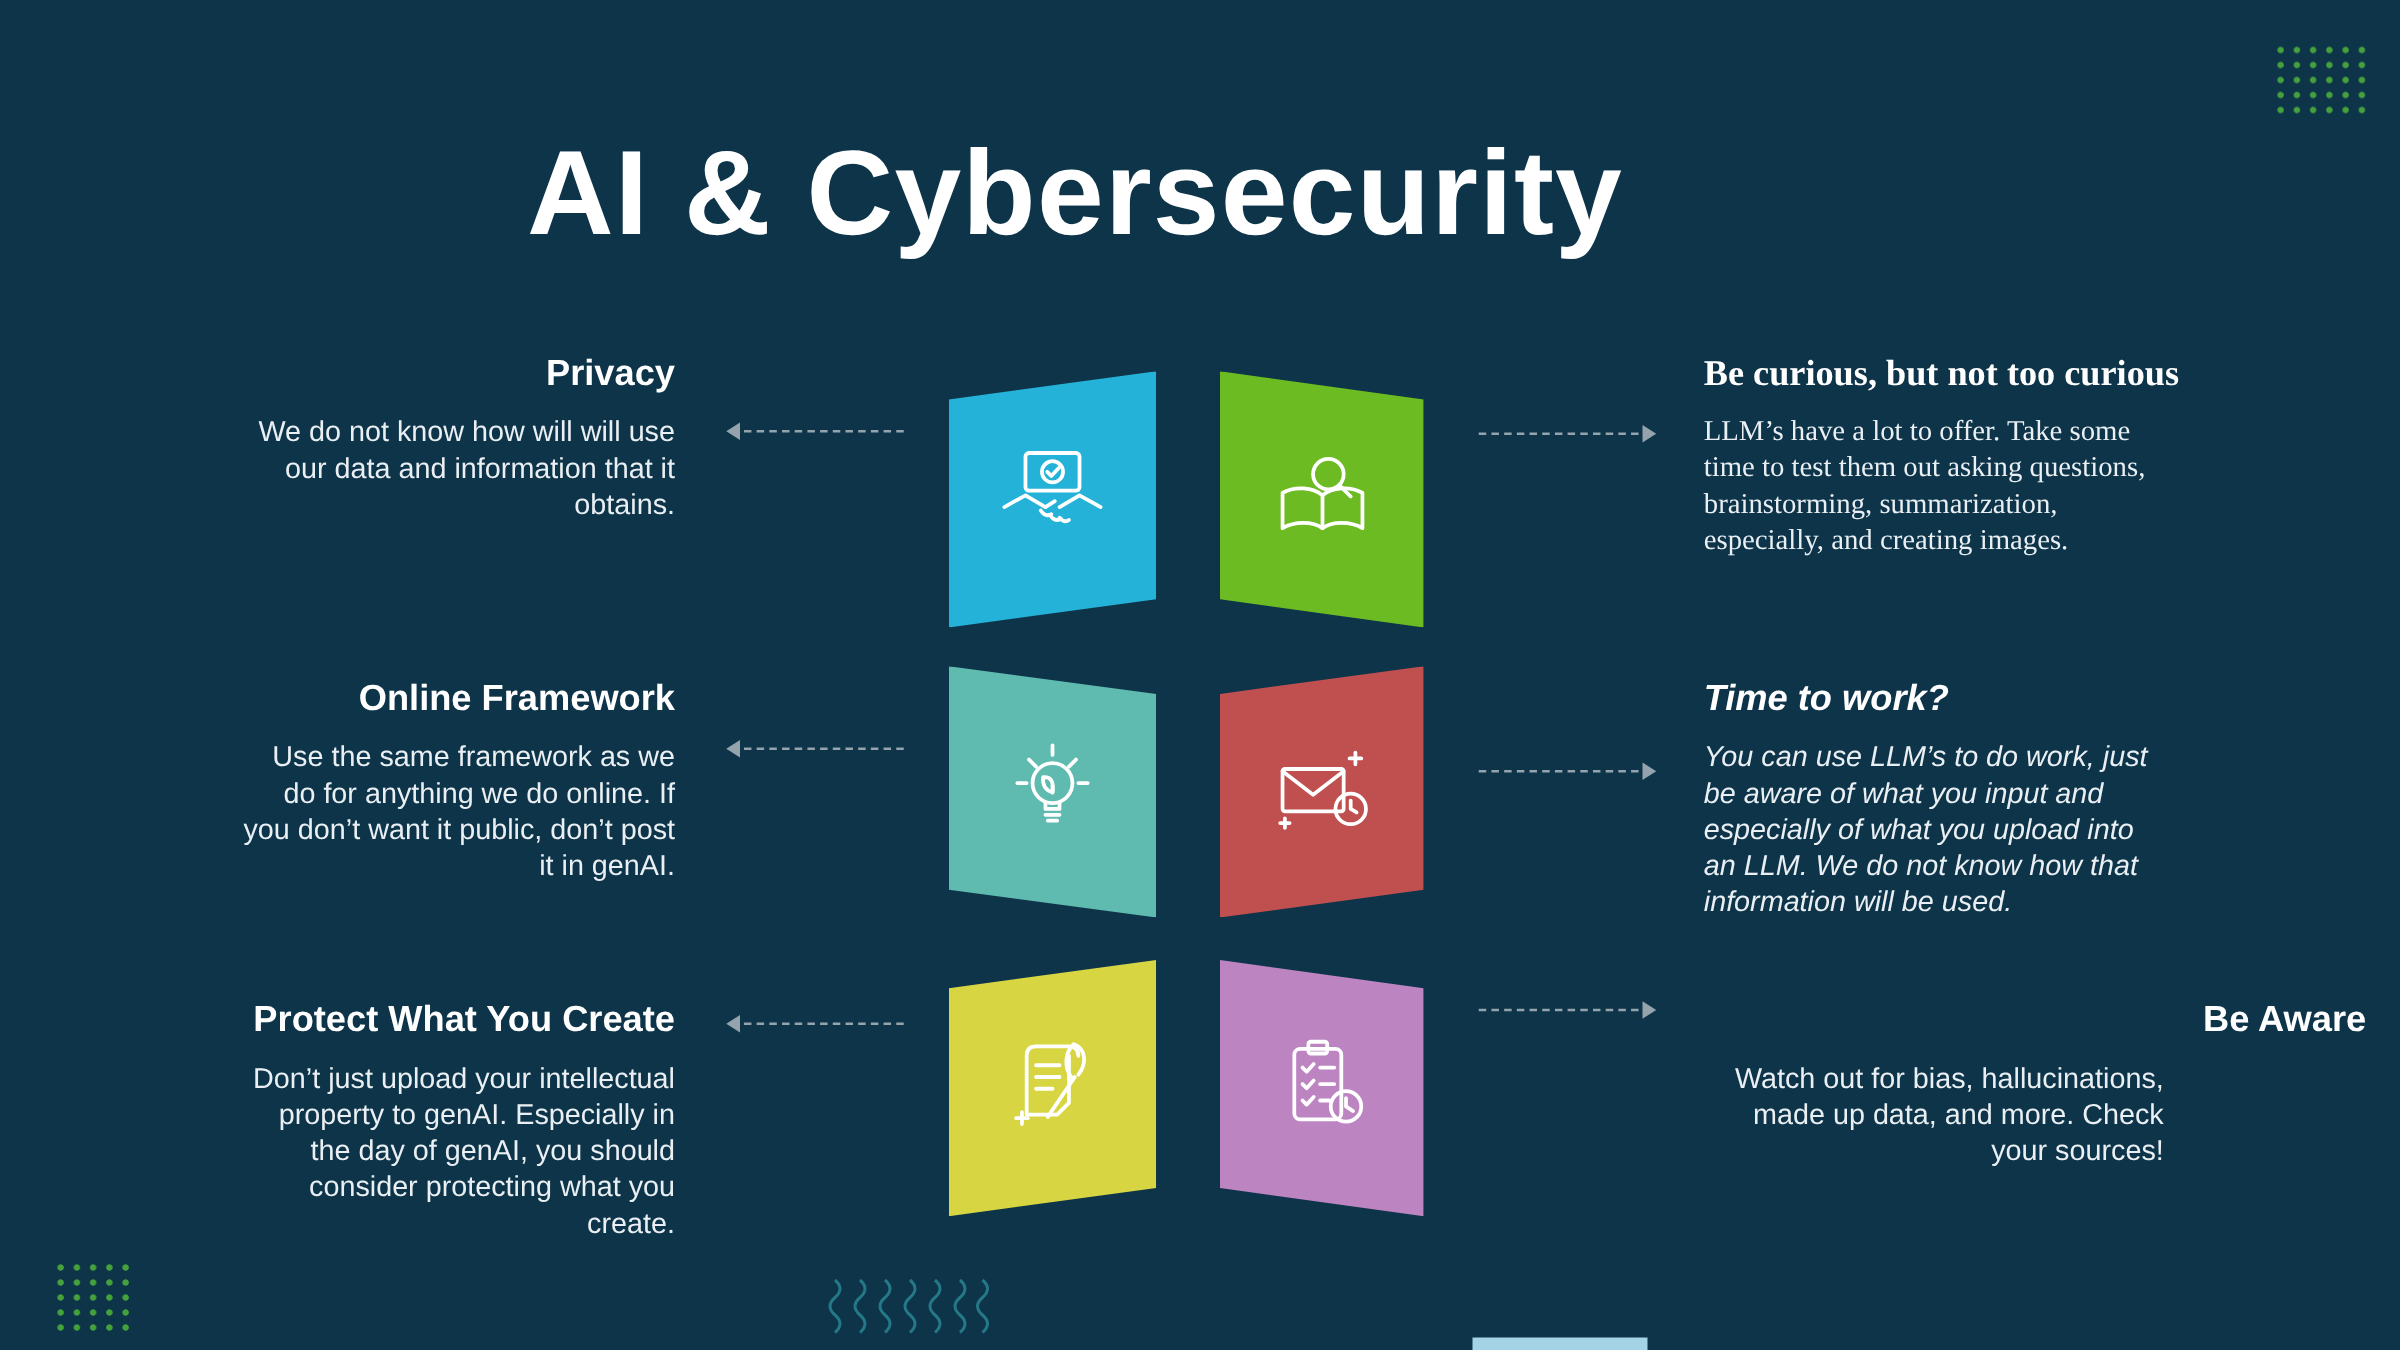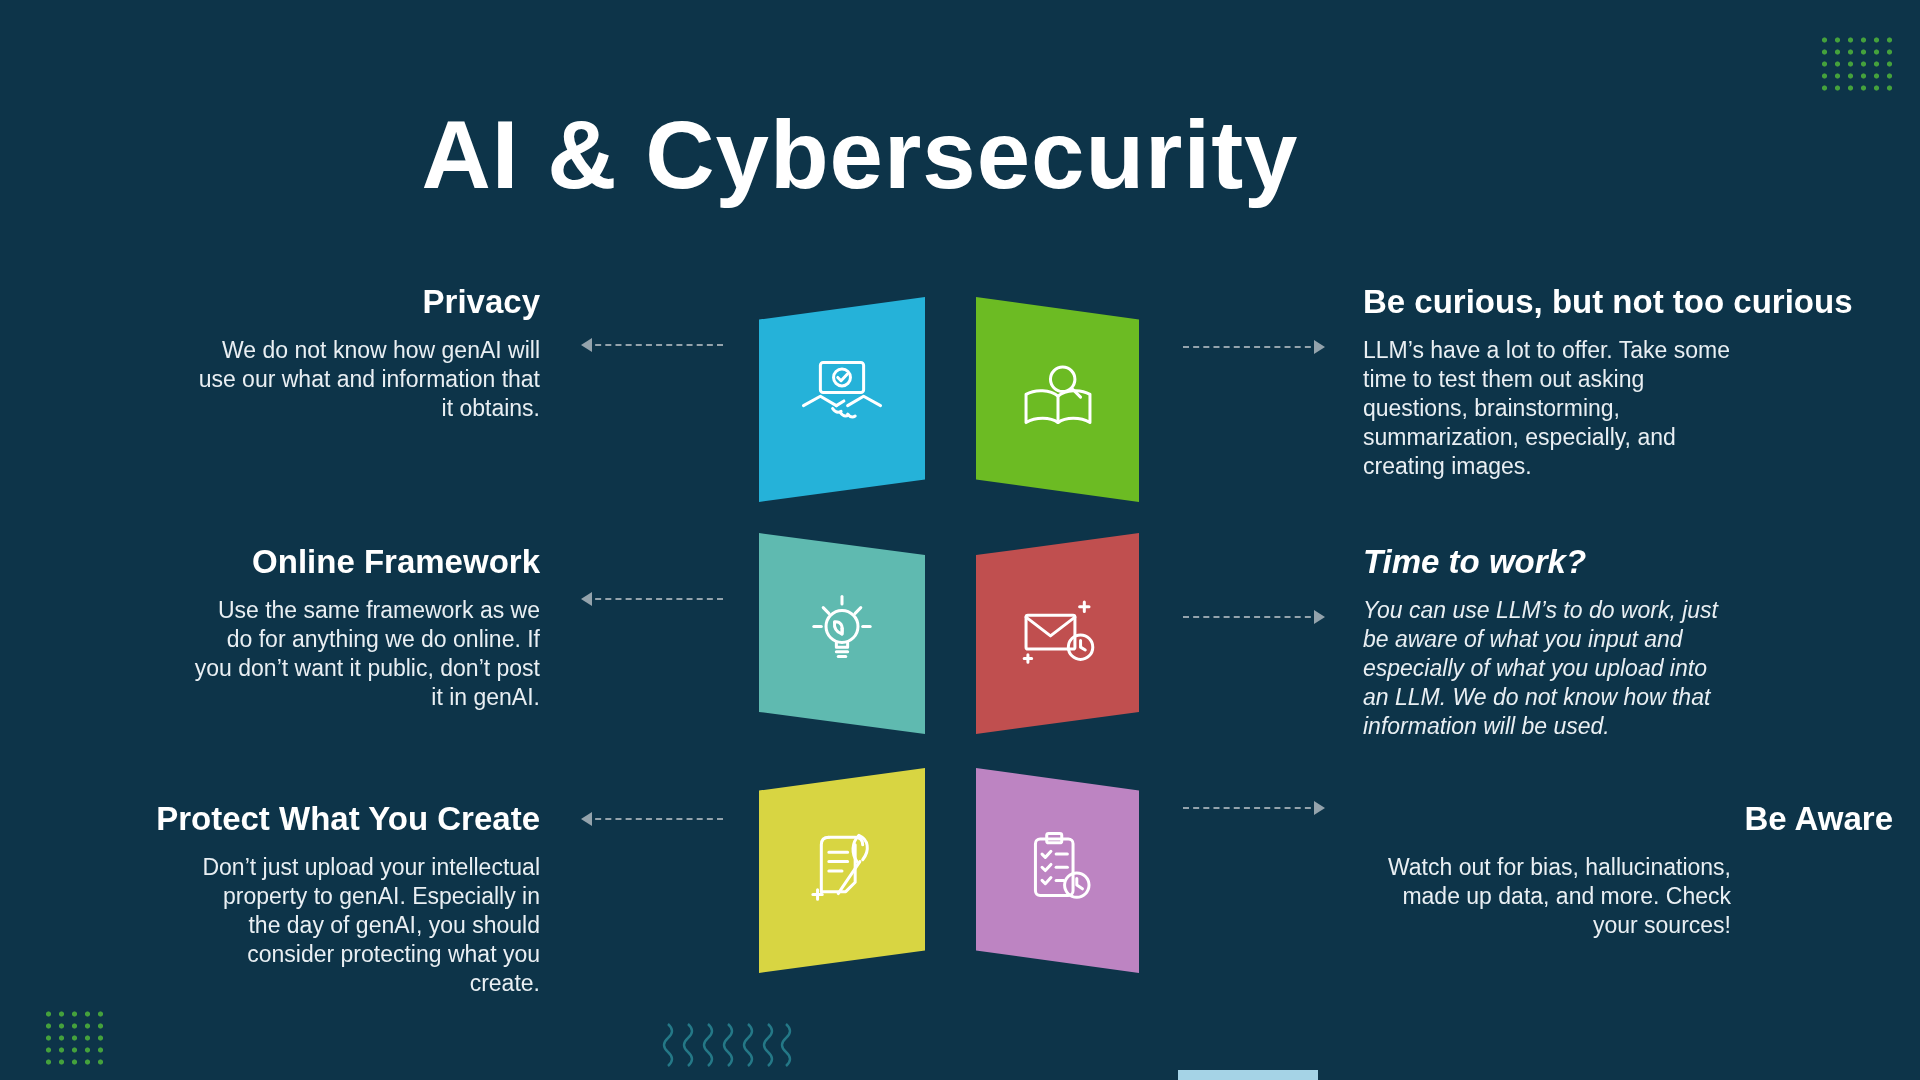--- a/index.html
+++ b/index.html
@@ -8,28 +8,28 @@
     background:#0d3449;
     font-family:"Liberation Sans", sans-serif;
   }
   .title {
     position:absolute; top:100px; left:0; width:1720px; margin:0;
     text-align:center; color:#ffffff; font-size:96px; font-weight:700;
     letter-spacing:1px;
   }
   
   .textblock { position:absolute; color:#e9eff3; }
-  .textblock h2 { margin:0 0 15px 0; font-size:33px; font-weight:700; color:#ffffff; }
+  .textblock h2 { margin:0 0 15px 0; font-size:29px; font-weight:700; color:#ffffff; }
   .textblock p  { margin:0; font-size:23px; line-height:1.26; }
   .tb-left  { right:1380px; width:440px; text-align:right; }
   .tb-left p { width:352px; margin-left:auto; }
   .tb-right { left:1363px; width:530px; text-align:left; }
   .tb-right p { width:368px; }
   .tb-l1 { top:283px; } .tb-l2 { top:543px; } .tb-l3 { top:800px; }
-  .tb-r1 { top:283px; } .tb-r2 { top:543px;font-style:italic; } .tb-r3 { top:800px;text-align:right; }
+  .tb-r1 { top:283px;font-family:Liberation Serif, serif; } .tb-r2 { top:543px;font-style:italic; } .tb-r3 { top:800px;text-align:right; }
   
   .shape { position:absolute; display:flex; align-items:center; justify-content:center; }
   .shape svg { width:94px; height:94px; stroke:#ffffff; fill:none;
                stroke-width:3.2; stroke-linecap:round; stroke-linejoin:round; }
   .sh-l { left:759px;  width:166px; }
   .sh-r { left:976px;  width:163px; }
   .sh-1 { top:297px; height:205px; }
   .sh-2 { top:533px; height:201px; }
   .sh-3 { top:768px; height:205px; }
   .clip-up-right { clip-path: polygon(0 11%, 100% 0, 100% 89%, 0 100%); }
@@ -63,21 +63,21 @@
 </style>
 </head>
 <body>
 
 <div class="slide" style="background-color: rgb(13, 52, 73);">
 
   <h1 class="title">AI &amp; Cybersecurity</h1>
 
   <div class="textblock tb-left tb-l1">
     <h2>Privacy</h2>
-    <p>We do not know how genAI will use our what and information that it obtains.</p>
+    <p>We do not know how will will use our data and information that it obtains.</p>
   </div>
   <div class="textblock tb-left tb-l2">
     <h2>Online Framework</h2>
     <p>Use the same framework as we do for anything we do online. If you don’t want it public, don’t post it in genAI.</p>
   </div>
   <div class="textblock tb-left tb-l3">
     <h2>Protect What You Create</h2>
     <p>Don’t just upload your intellectual property to genAI.  Especially in the day of genAI, you should consider protecting what you create.</p>
   </div>
 

